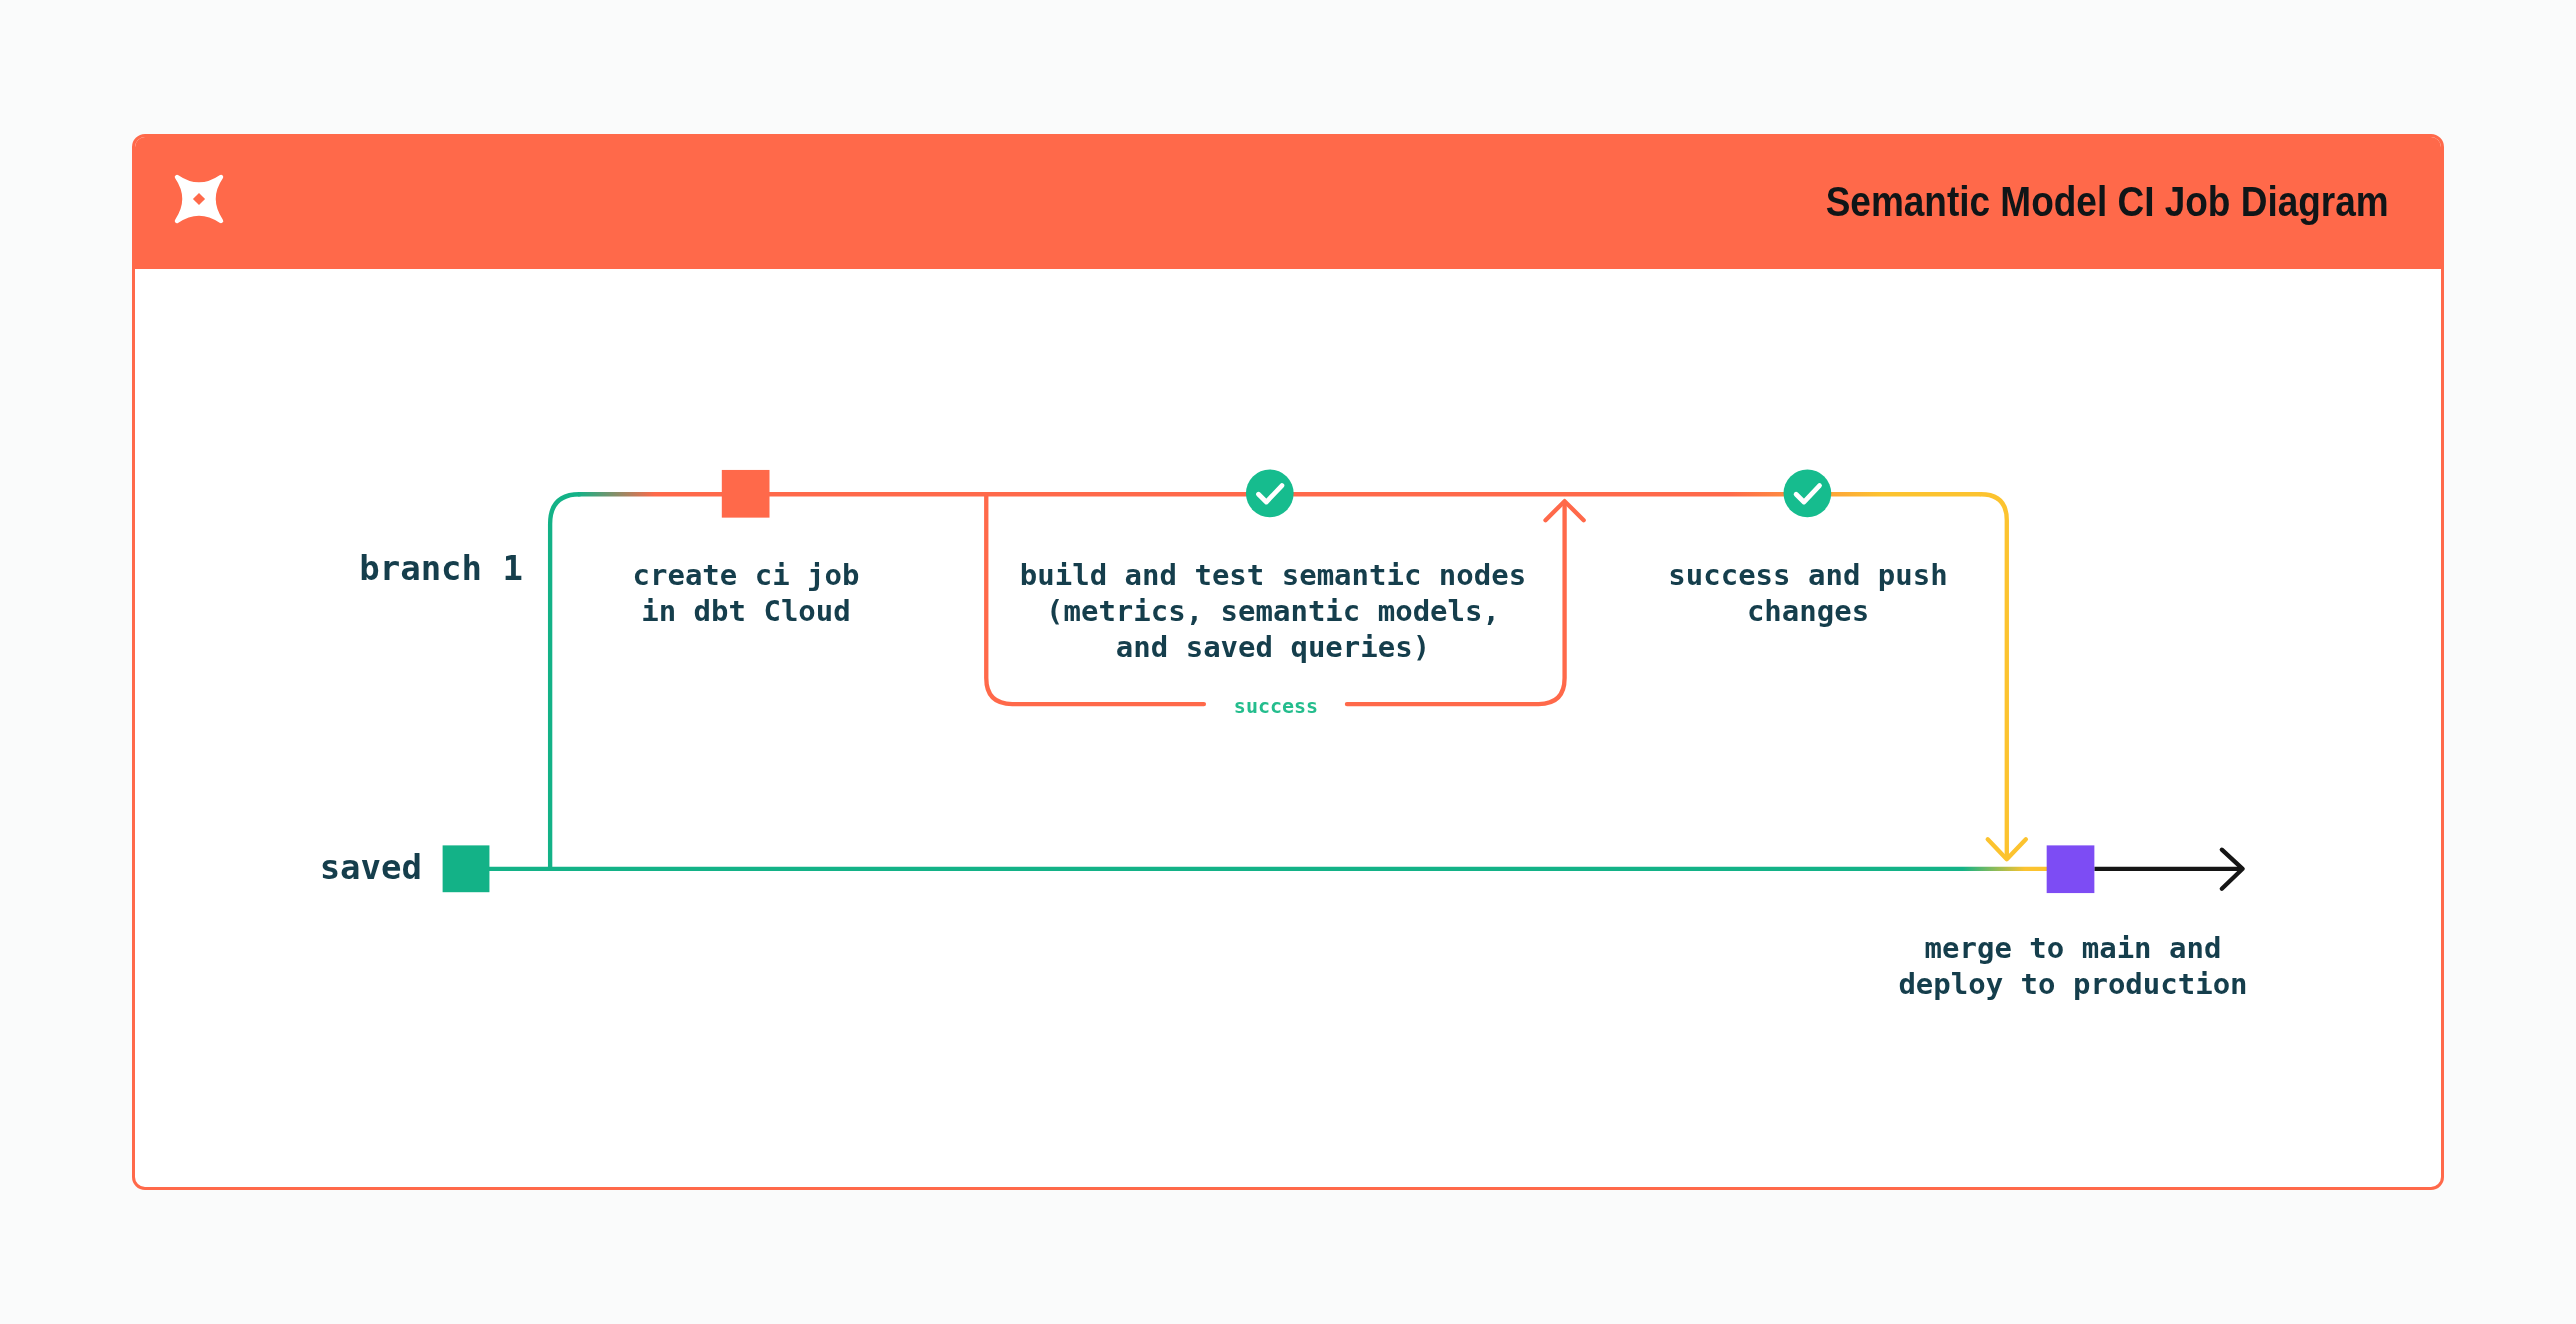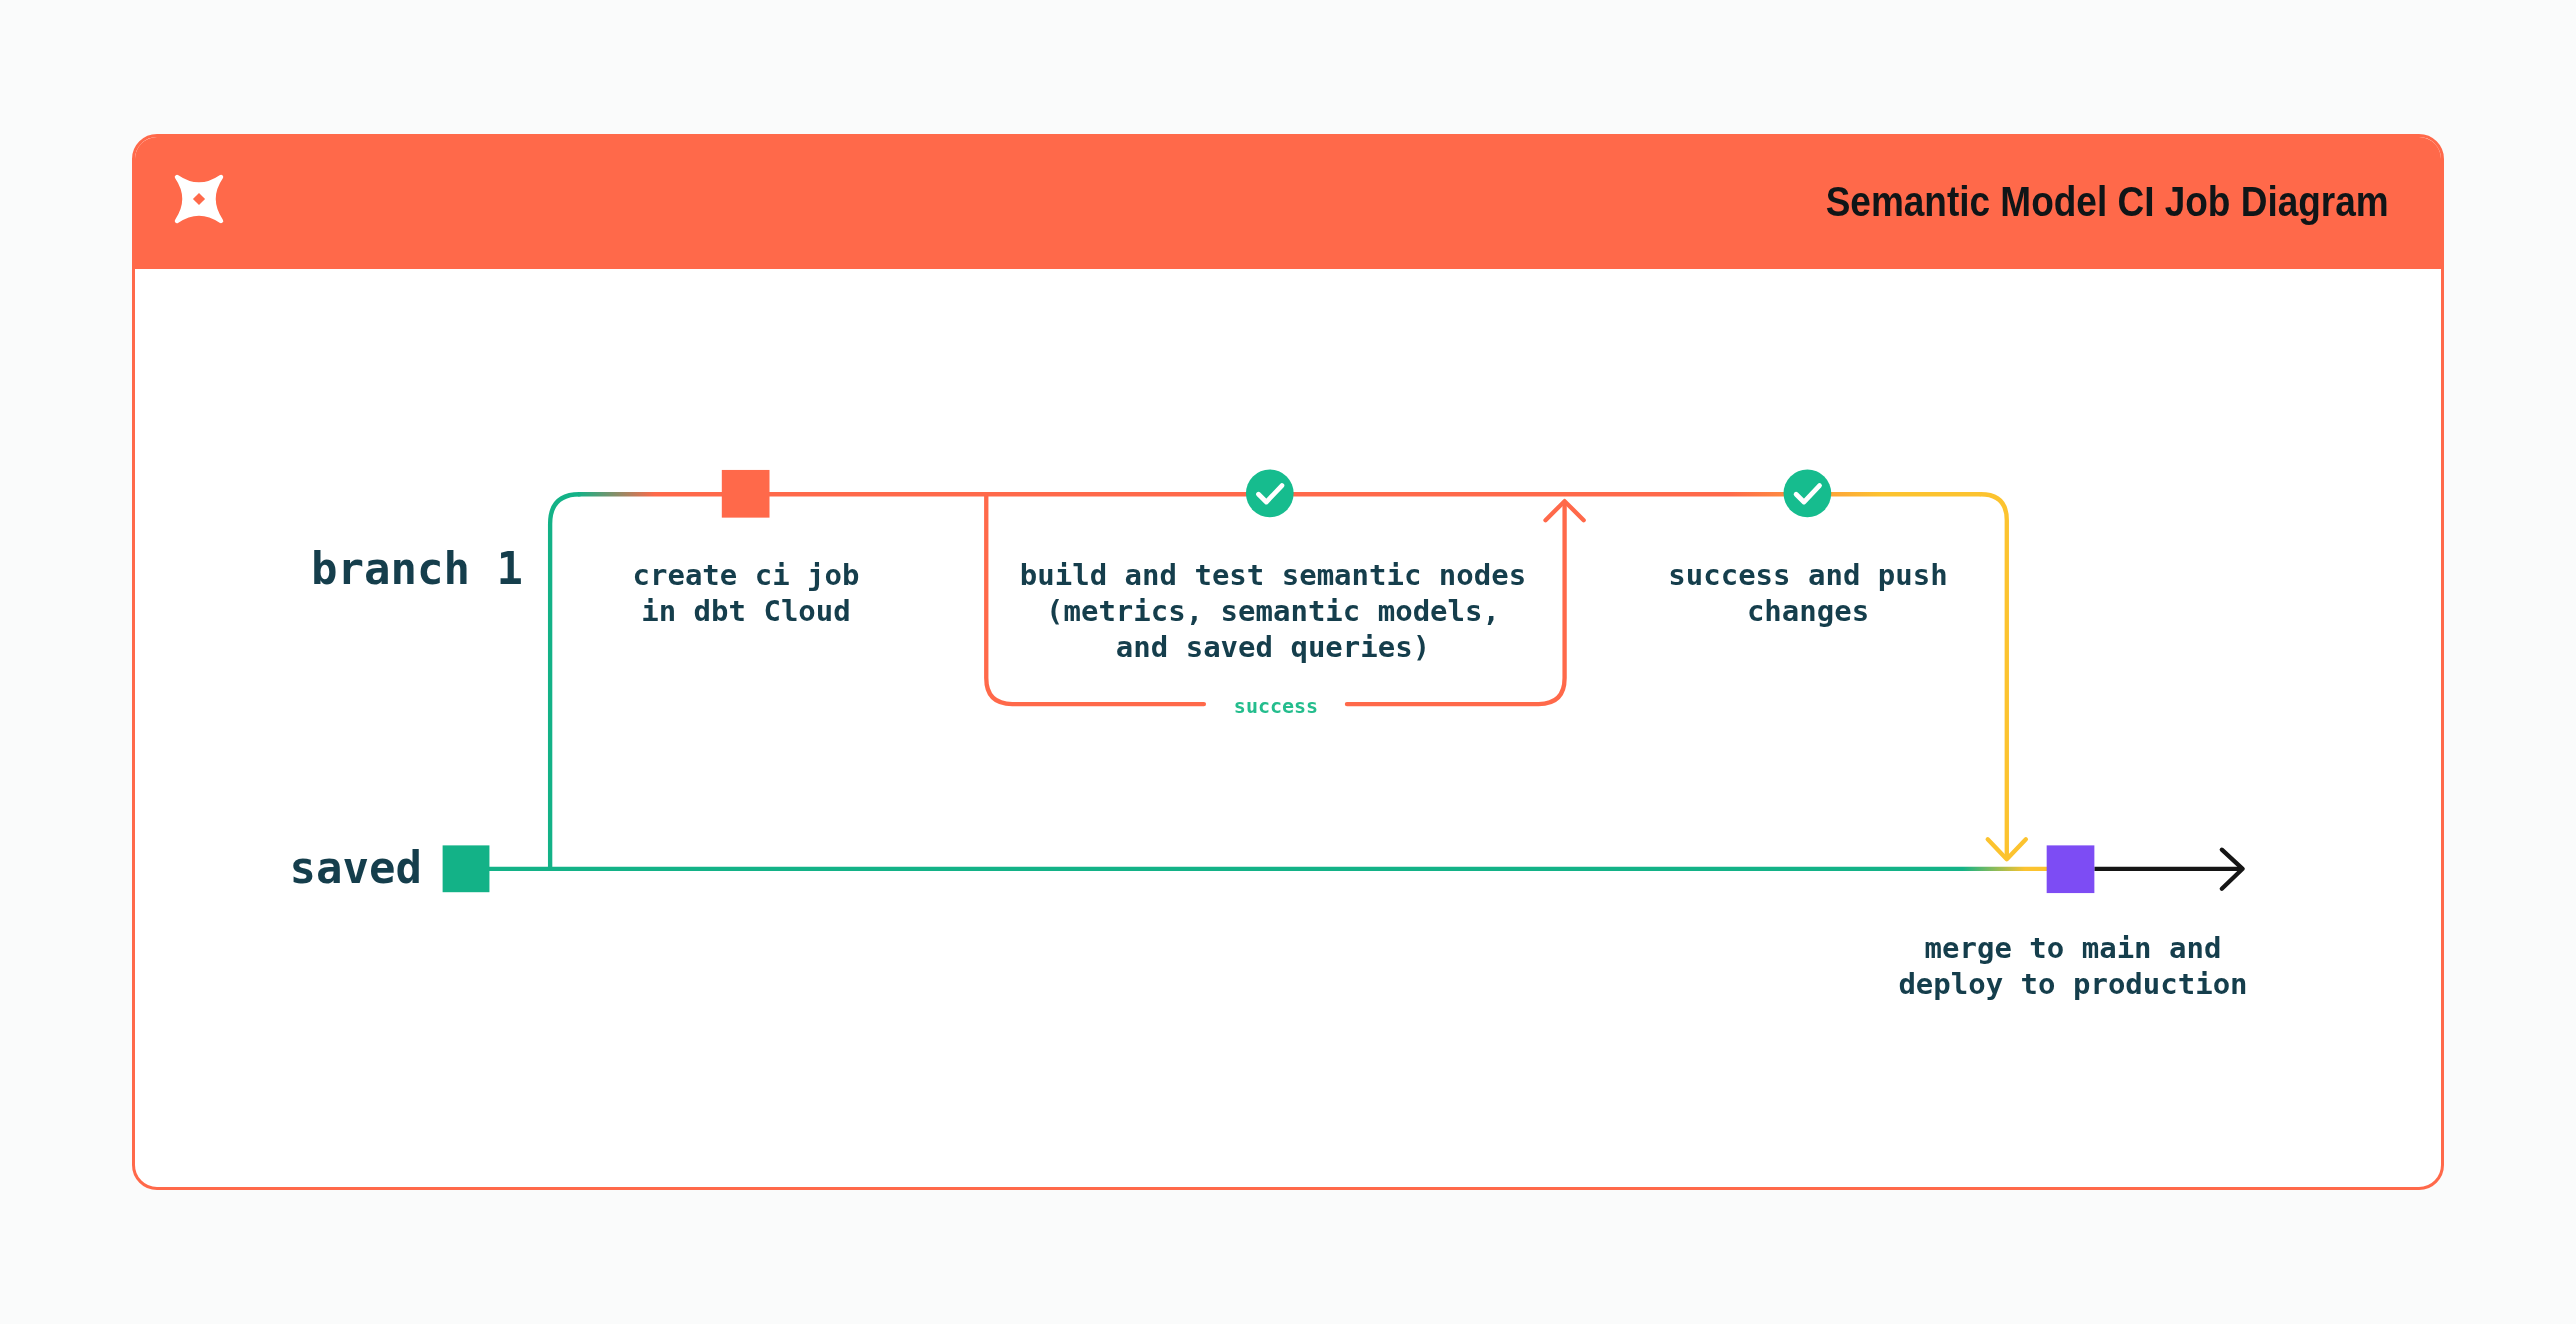--- a/index.html
+++ b/index.html
@@ -8,21 +8,21 @@
     background:#fafbfb;
     font-family:"DejaVu Sans Mono","Liberation Mono",monospace;
     position:relative;
     overflow:hidden;
   }
   #canvas{position:absolute;left:0;top:0;width:2576px;height:1324px;}
 
   
   .card{
     position:absolute;left:132px;top:134px;width:2312px;height:1056px;
-    background:#ffffff;border:3.5px solid #ff694a;border-radius:25px;
+    background:#ffffff;border:3.5px solid #ff694a;border-radius:13px;
     box-sizing:border-box;overflow:hidden;
   }
   .card-header{
     position:absolute;left:0;top:0;right:0;height:132px;
     background:#ff694a;
     display:flex;align-items:center;
   }
   .logo{
     position:absolute;left:31px;top:29px;width:66px;height:66px;
   }
@@ -37,21 +37,21 @@
 
   
   .diagram-svg{position:absolute;left:0;top:0;width:2576px;height:1324px;}
 
   .lbl{
     position:absolute;color:#153e4c;font-weight:bold;
     white-space:pre-line;text-align:center;
     font-size:29px;line-height:36px;
   }
   .branch-name{
-    font-size:44px;line-height:49px;text-align:right;white-space:nowrap;
+    font-size:34px;line-height:49px;text-align:right;white-space:nowrap;
   }
   .success-lbl{
     font-size:20px;line-height:36px;color:#24bd8d;text-align:center;white-space:nowrap;
   }
 </style>
 </head>
 <body>
 
 <div id="canvas">
 

